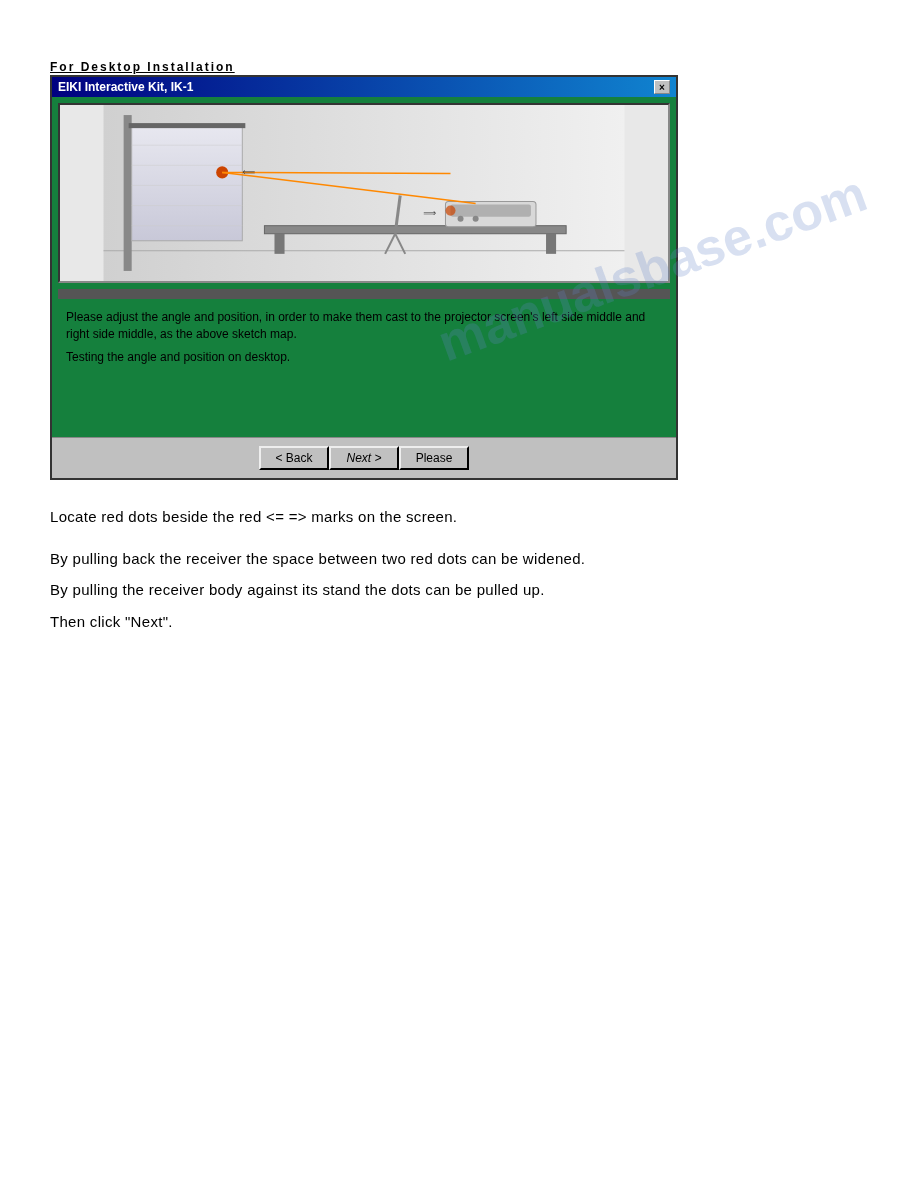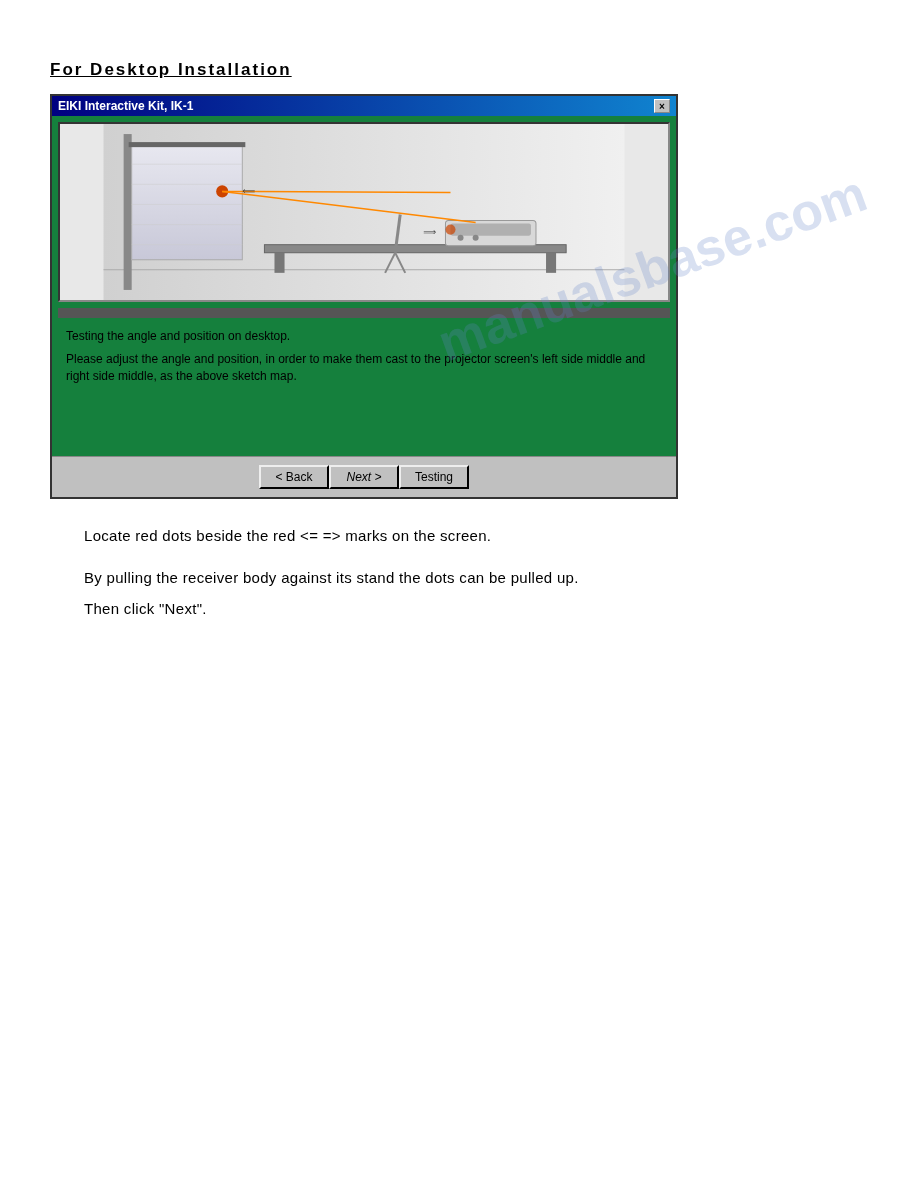--- a/index.html
+++ b/index.html
@@ -6,25 +6,25 @@
     body {
       background: #ffffff;
       font-family: Arial, sans-serif;
       width: 918px;
       min-height: 1188px;
       padding: 60px 50px 60px 50px;
       position: relative;
     }
 
     .page-heading {
-      font-size: 17px;
+      font-size: 12px;
       font-weight: bold;
       text-decoration: underline;
       letter-spacing: 2px;
-      margin-bottom: 14px;
+      margin-bottom: 1px;
       font-family: Arial, sans-serif;
     }
 
     
     .dialog-window {
       width: 628px;
       border: 2px solid #333;
       background: #15803d;
       font-family: Arial, sans-serif;
       font-size: 12px;
@@ -144,21 +144,20 @@
       font-size: 15px;
       color: #000;
       line-height: 1.7;
       letter-spacing: 0.3px;
       font-family: Arial, sans-serif;
       margin-bottom: 6px;
     }
 
     .body-text-block {
       margin-bottom: 16px;
-      margin-left: 34px;
     }
 
     .text-area {
       margin-top: 10px;
     }
   </style>
 </head>
 <body>
 
 <h2 class="page-heading">For  Desktop  Installation</h2>
@@ -224,36 +223,37 @@
 
       <text x="138" y="70" font-size="9" fill="#333" font-family="Arial">⟸</text>
 
       <text x="318" y="110" font-size="9" fill="#333" font-family="Arial">⟹</text>
     </svg>
   </div>
 
   <div class="dialog-divider"></div>
 
   <div class="dialog-body">
+    <p class="dialog-text-line">Please adjust the angle and position, in order to make them cast to the projector screen's left side middle and right side middle, as the above sketch map.</p>
     <p class="dialog-text-line">Testing the angle and position on desktop.</p>
-    <p class="dialog-text-line">Please adjust the angle and position, in order to make them cast to the projector screen's left side middle and right side middle, as the above sketch map.</p>
     <div class="dialog-spacer"></div>
   </div>
 
   <div class="dialog-footer">
     <button class="dialog-btn">&lt; Back</button>
     <button class="dialog-btn active">Next &gt;</button>
-    <button class="dialog-btn">Testing</button>
+    <button class="dialog-btn">Please</button>
   </div>
 </div>
 
 <div class="watermark">manualsbase.com</div>
 
 <div class="text-area">
   <div class="body-text-block">
     <p class="body-text">Locate  red  dots  beside  the  red  &lt;=      =&gt;  marks  on  the  screen.</p>
   </div>
 
   <div class="body-text-block">
+    <p class="body-text">By  pulling  back  the  receiver  the  space  between  two  red  dots  can  be  widened.</p>
     <p class="body-text">By  pulling  the  receiver  body  against  its  stand  the  dots  can  be  pulled  up.</p>
     <p class="body-text">Then  click  "Next".</p>
   </div>
 </div>
 
 </body></html>

